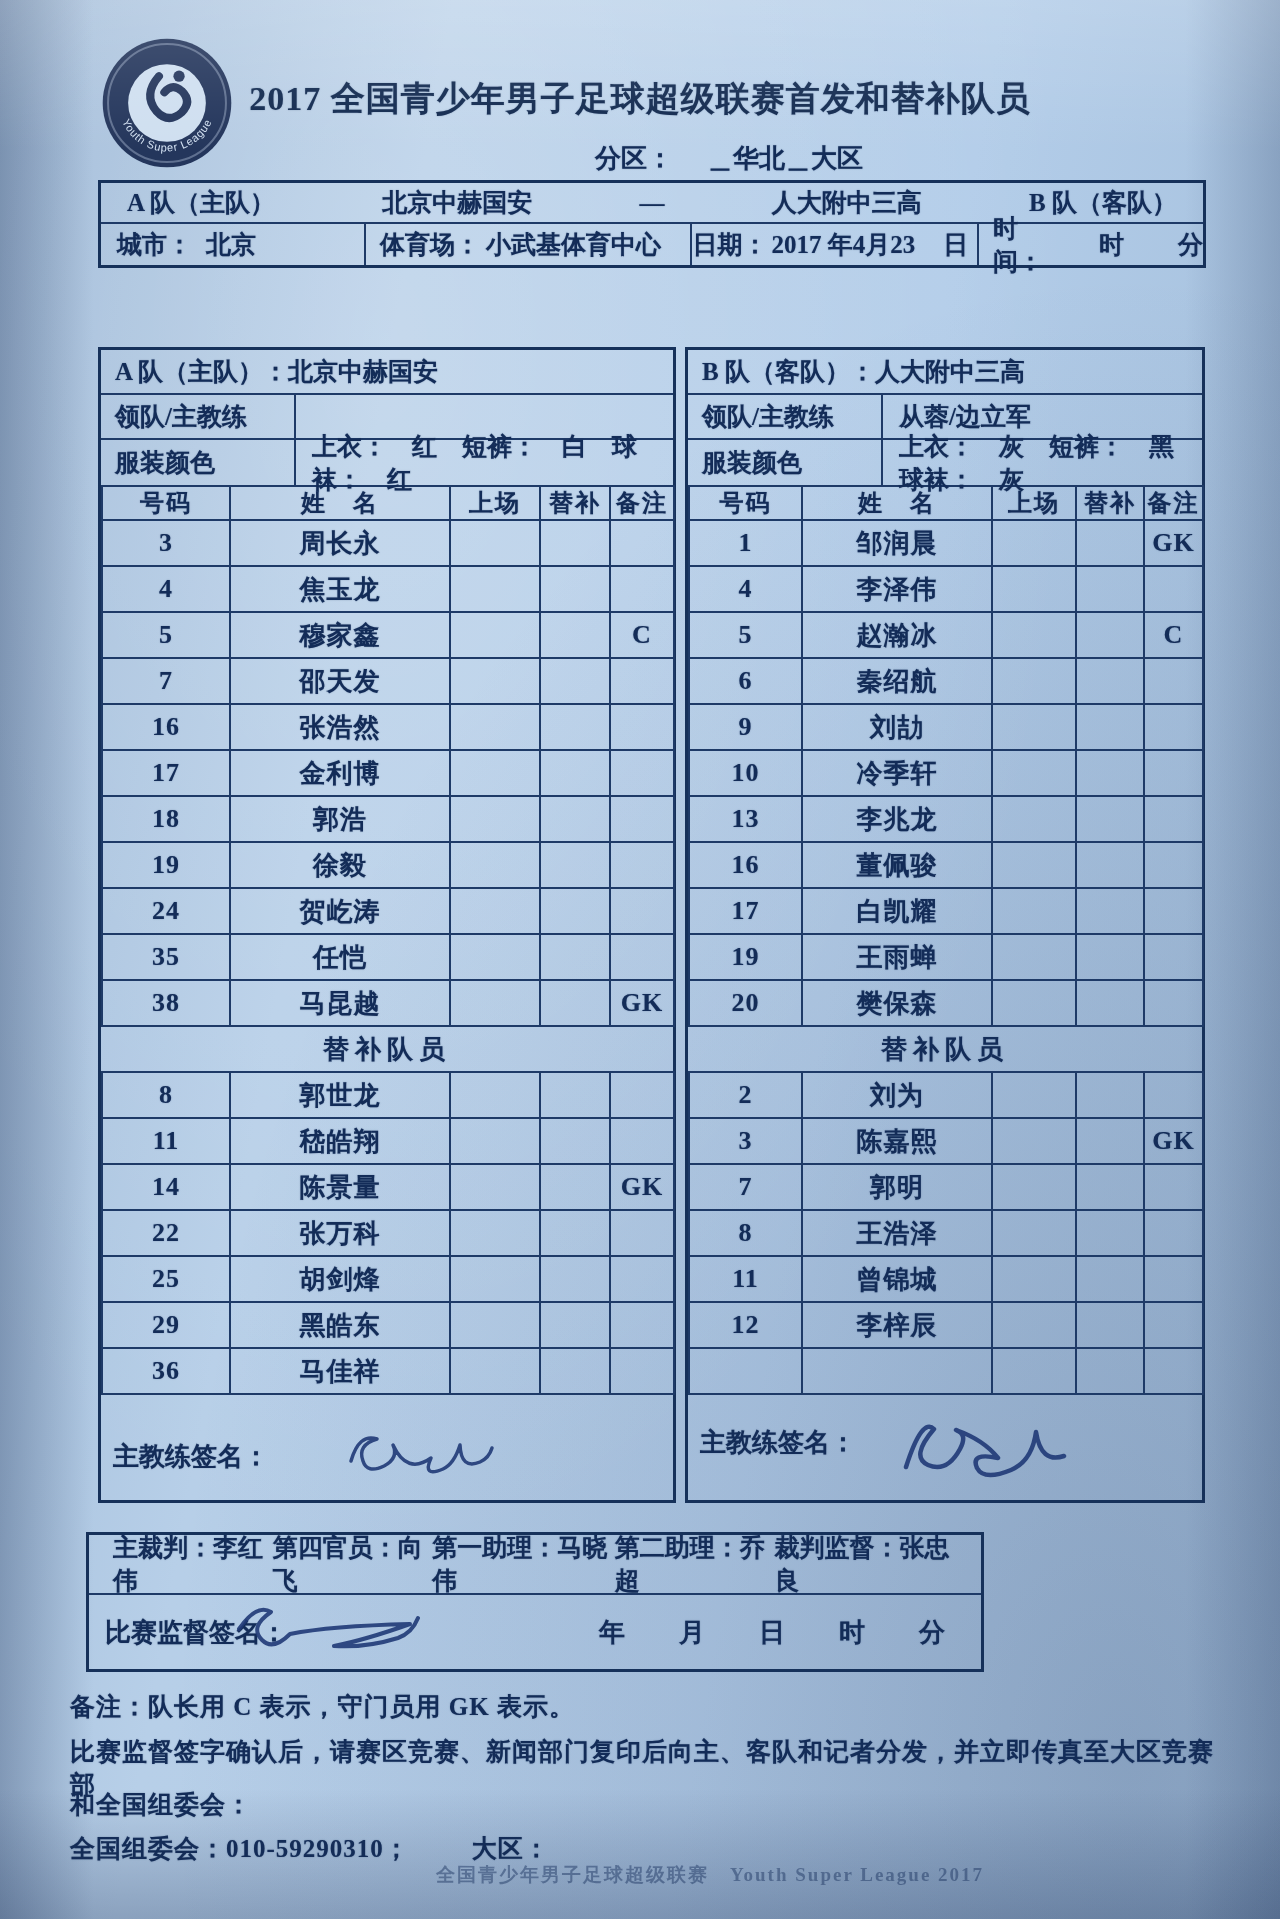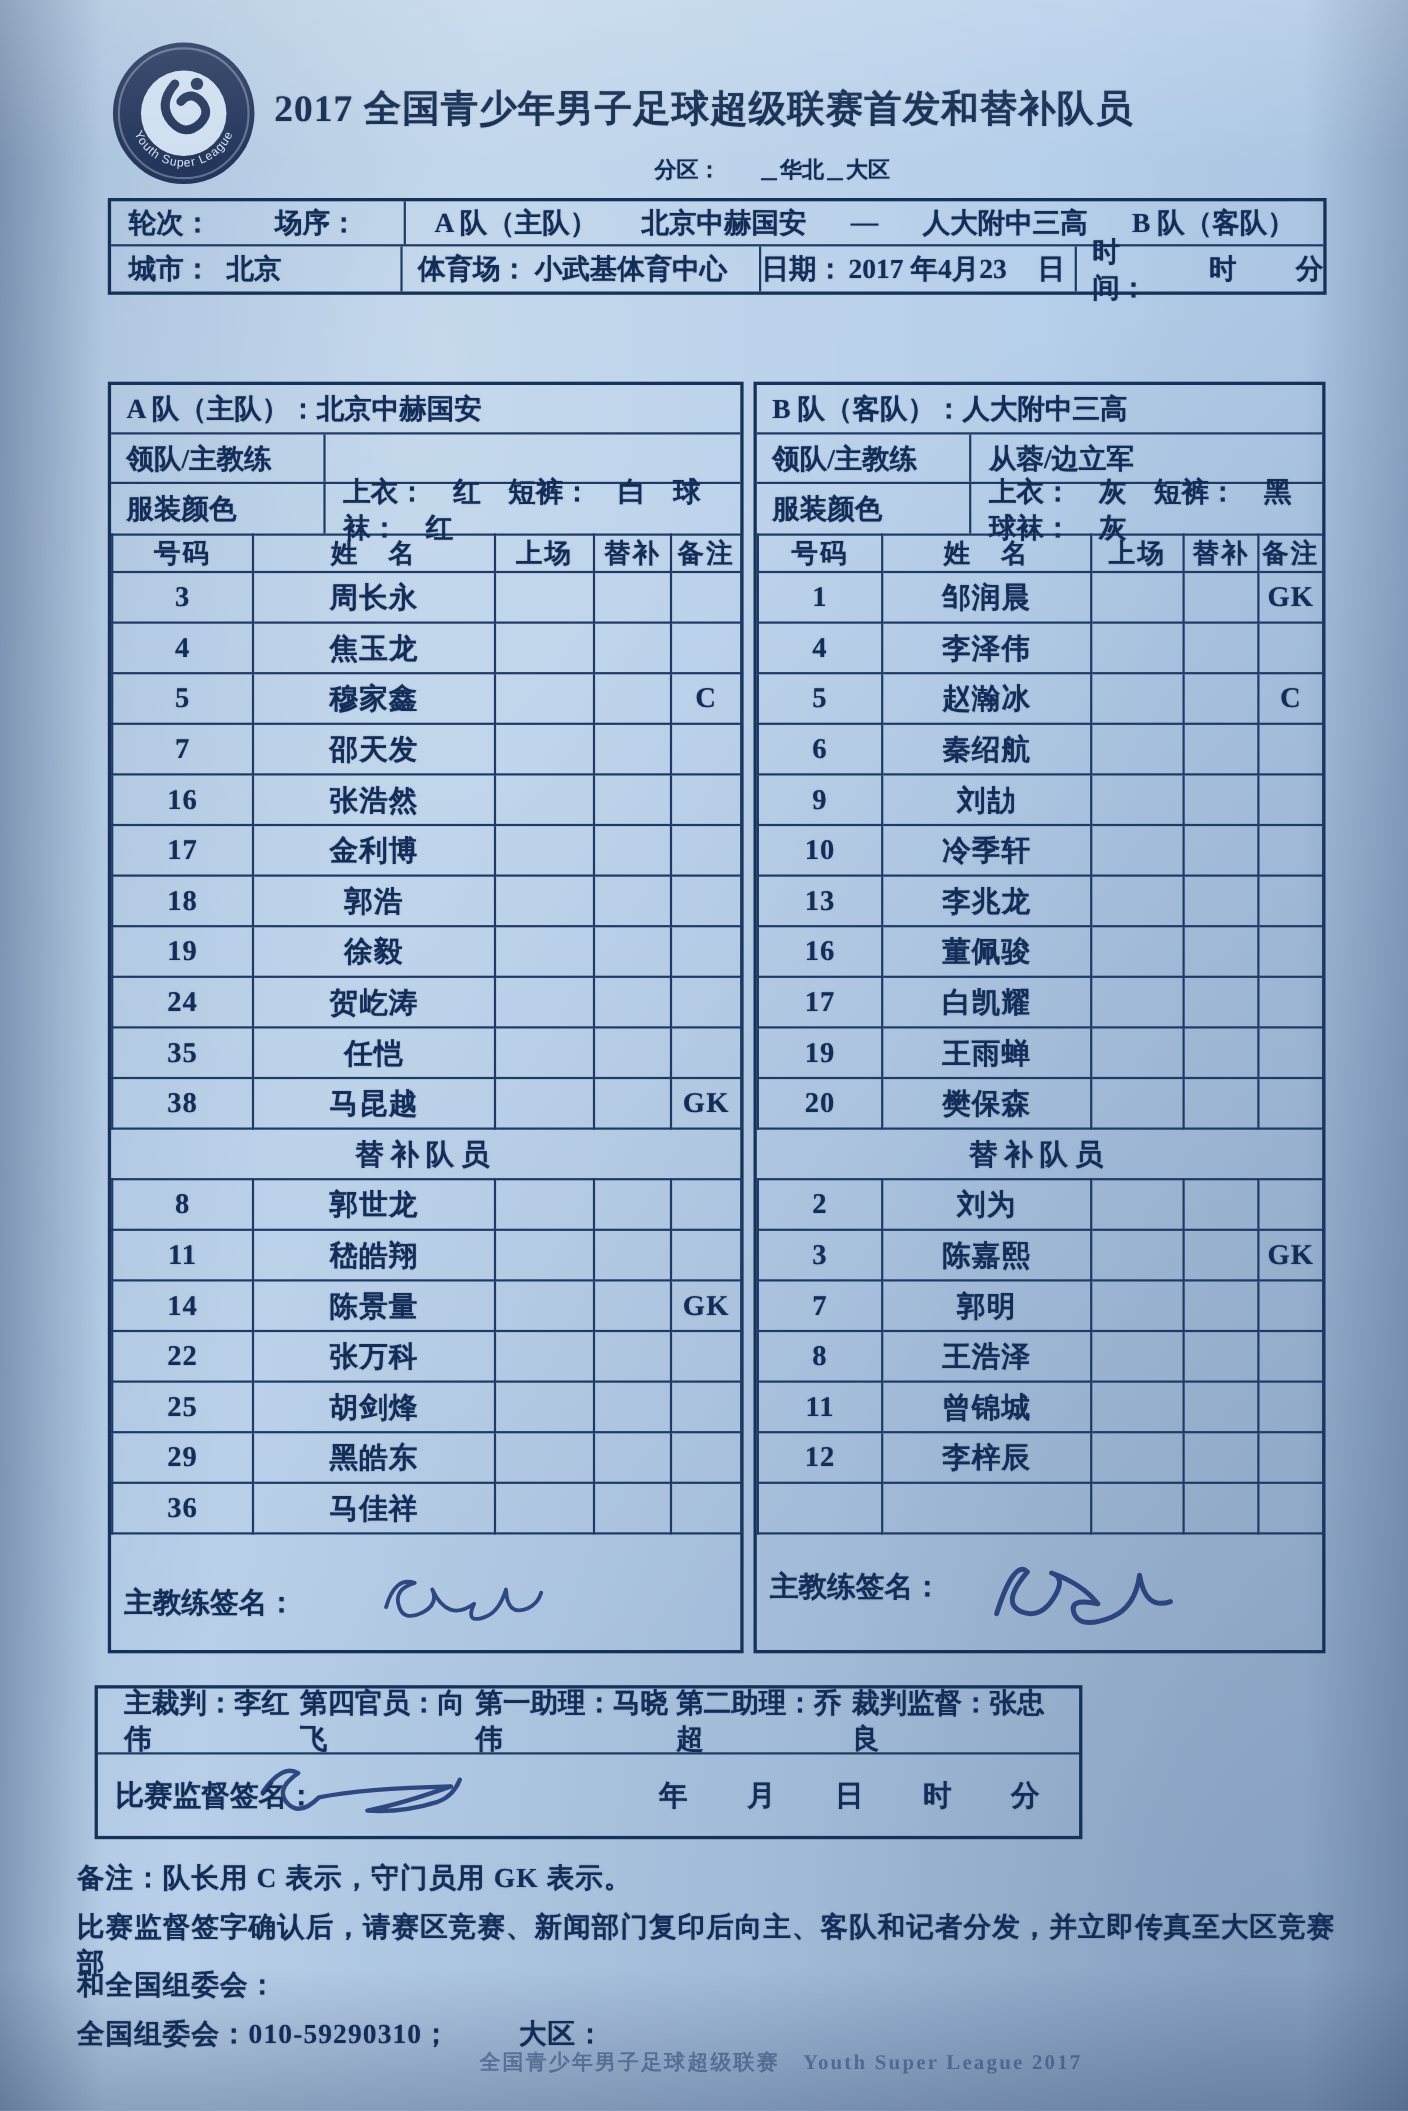--- a/index.html
+++ b/index.html
@@ -21,21 +21,21 @@
     background:linear-gradient(90deg,rgba(22,42,80,.30),rgba(22,42,80,0) 85%);pointer-events:none;}
   .shade-right{position:absolute;right:0;top:0;width:95px;height:100%;
     background:linear-gradient(270deg,rgba(22,42,80,.22),rgba(22,42,80,0));pointer-events:none;}
   .shade-bottom{position:absolute;left:0;bottom:0;width:100%;height:130px;
     background:linear-gradient(0deg,rgba(22,42,80,.28),rgba(22,42,80,0));pointer-events:none;}
   .glare-top{position:absolute;left:0;top:0;width:100%;height:150px;
     background:linear-gradient(180deg,rgba(255,255,255,.16),rgba(255,255,255,0));pointer-events:none;}
   .txt{text-shadow:0 0 1.2px rgba(20,45,90,.5);}
   .title{position:absolute;left:0;top:76px;width:1280px;text-align:center;
     font-size:34px;font-weight:bold;letter-spacing:1px;color:#11294f;}
-  .division{position:absolute;left:595px;top:141px;font-size:20px;font-weight:bold;display:flex;}
+  .division{position:absolute;left:595px;top:141px;font-size:26px;font-weight:bold;display:flex;}
   .division .dv{margin-left:34px;}
   
   .headtable{position:absolute;left:98px;top:180px;width:1108px;height:88px;border:3px solid var(--ink-heavy);}
   .headrow{display:flex;height:41px;align-items:center;font-size:25px;font-weight:bold;}
   .headrow.r1{border-bottom:2px solid var(--ink);}
   .pane{height:100%;display:flex;align-items:center;}
   .pane.bdr{border-right:2px solid var(--ink);}
   .p-round{width:268px;padding-left:16px;gap:58px;}
   .p-match{flex:1;justify-content:space-between;padding:0 26px;}
   .p-city{width:268px;padding-left:16px;gap:14px;}
@@ -101,24 +101,20 @@
   </svg>
 
   <div class="title txt">2017 全国青少年男子足球超级联赛首发和替补队员</div>
   <div class="division txt">
     <span>分区：</span>
     <span class="dv">＿华北＿大区</span>
   </div>
 
   <div class="headtable">
     <div class="headrow r1 txt">
-      <div class="pane bdr p-round">
-        <span>轮次：</span>
-        <span>场序：</span>
-      </div>
       <div class="pane p-match">
         <span>A 队（主队）</span>
         <span>北京中赫国安</span>
         <span>—</span>
         <span>人大附中三高</span>
         <span>B 队（客队）</span>
       </div>
     </div>
     <div class="headrow txt">
       <div class="pane bdr p-city">

